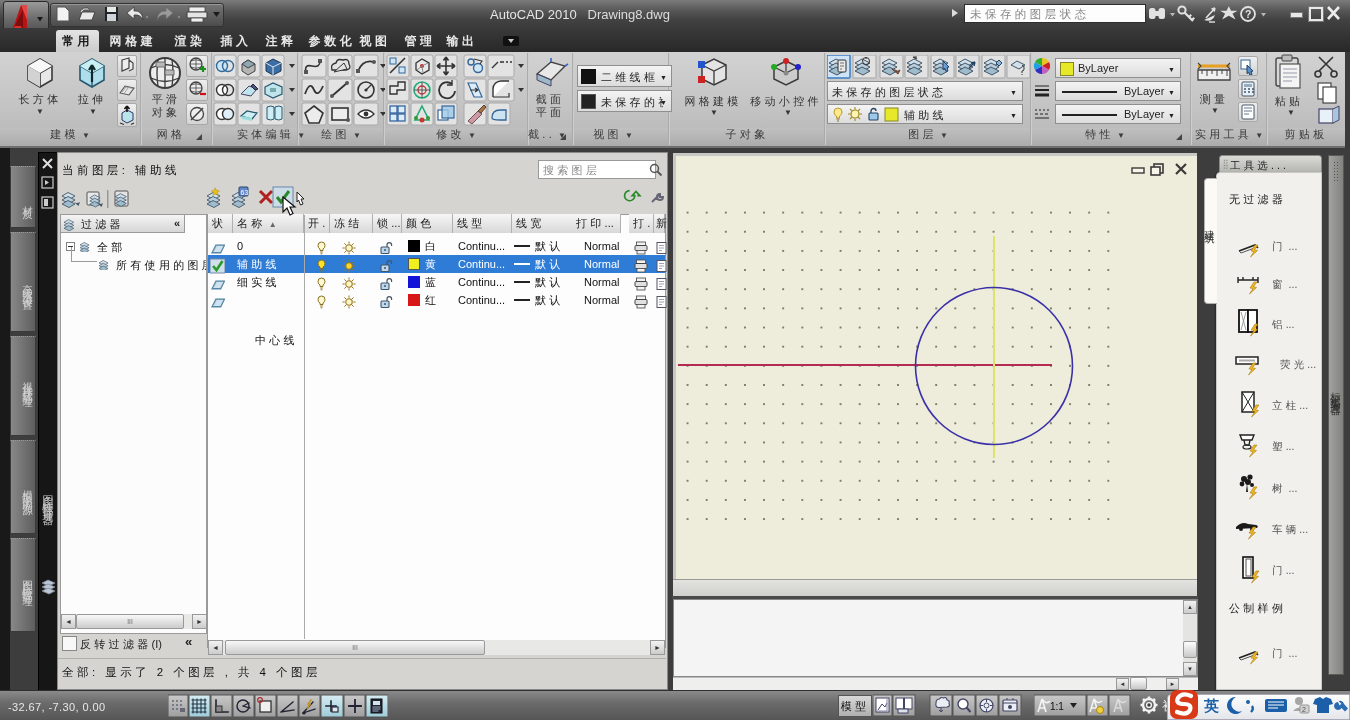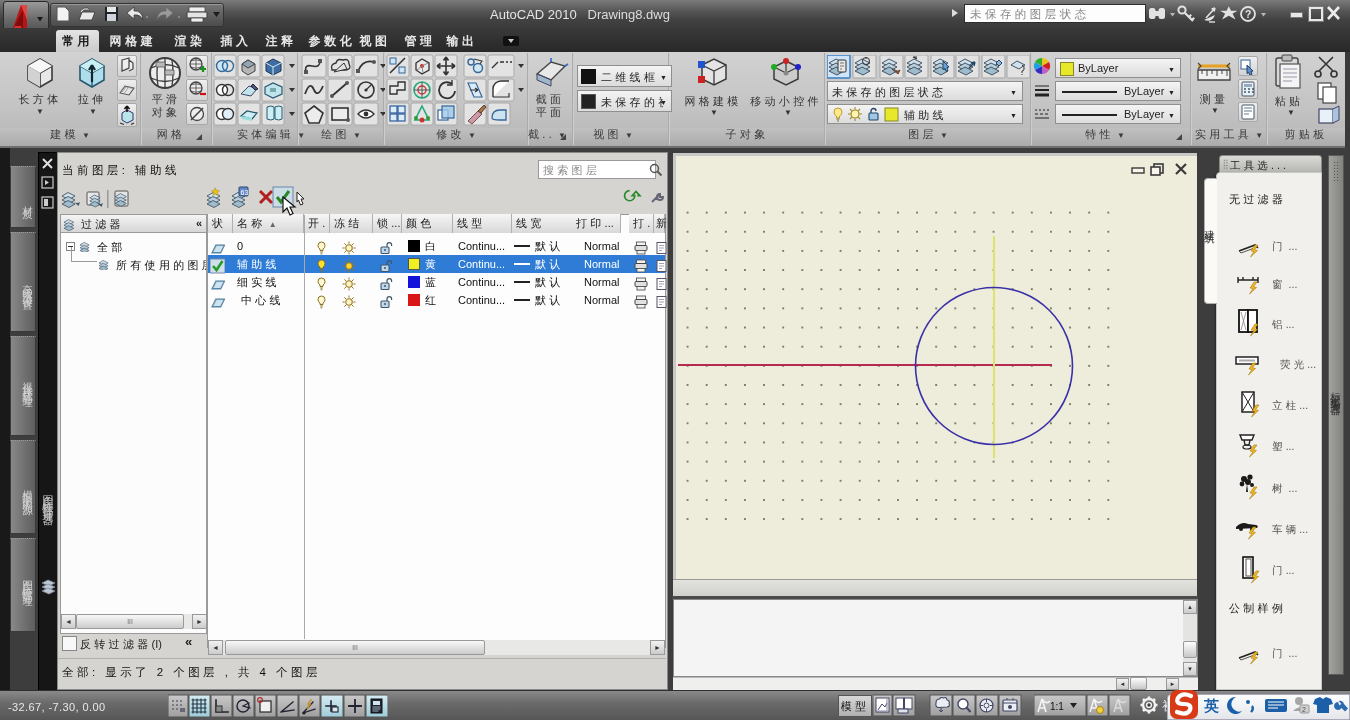--- a/index.html
+++ b/index.html
@@ -571,21 +571,21 @@
       <path d="M4 10 l4 5 l8 -11" fill="none" stroke="#2a8a2a" stroke-width="3"></path>
     </g>
 <path d="M90 16 l0 -10 l7 7 l-3 0 l2 5 l-2.5 1 l-2 -5 z" fill="#fff" stroke="#222" stroke-width="1"></path>
 </svg>
 <svg class="a" style="left:622px;top:188px" width="44" height="20" viewBox="0 0 44 20">
 <path d="M9 3 a6 6 0 1 0 6 6 l-3 0 l4.5 -5 l4.5 5 l-3 0" fill="none" stroke="#2a8a2a" stroke-width="2" transform="scale(.85)"></path>
 <path d="M30 14 l8 -8 m0 0 a3 3 0 1 0 3 3 l-3 0 z" stroke="#667" stroke-width="2" fill="none"></path>
 </svg>
 
 <div class="a" style="left:60px;top:214px;width:147px;height:420px;background:#fcfcfc;border:1px solid #9a9a9a;box-sizing:border-box;"></div>
-<div class="a" style="left:60px;top:214px;width:147px;height:19px;background:linear-gradient(180deg,#f4f4f4,#d6d6d6);border:1px solid #9a9a9a;box-sizing:border-box;font-size:11px;color:#222;">
+<div class="a" style="left:60px;top:214px;width:125px;height:19px;background:linear-gradient(180deg,#f4f4f4,#d6d6d6);border:1px solid #9a9a9a;box-sizing:border-box;font-size:11px;color:#222;">
 <svg width="14" height="14" viewBox="0 0 14 14" style="position:absolute;left:3px;top:2px">
       <use href="#lstack" transform="scale(.75)"></use>
     </svg>
 <span class="z" style="position:absolute;left:20px;top:2px;">过滤器</span>
 <span style="position:absolute;right:4px;top:2px;font-weight:bold;">«</span>
   </div>
 <div class="a" style="left:66px;top:242px;width:9px;height:9px;border:1px solid #848484;background:#fff;box-sizing:border-box;">
     <div style="margin:3px 1px;width:5px;height:1px;background:#333;"></div>
   </div>
 <svg class="a" style="left:80px;top:240px" width="15" height="12" viewBox="0 0 15 12">
@@ -749,21 +749,21 @@
       <use href="#iprint"></use>
     </svg>
 <svg class="lcell" style="left:448px;top:2px" width="11" height="13" viewBox="0 0 11 13">
       <use href="#ipage"></use>
     </svg>
 </div>
 <div class="lrow" style="left:208px;top:291px;">
 <svg class="lcell" style="left:3px;top:3px" width="14" height="13" viewBox="0 0 13 13">
       <use href="#ipara"></use>
     </svg>
-<div class="lcell" style="left:33px;"><span class="z">中心线</span></div>
+<div class="lcell" style="left:47px;margin-top:40px;"><span class="z">中心线</span></div>
 <svg class="lcell" style="left:107px;top:2px" width="14" height="14" viewBox="0 0 14 14">
       <use href="#ibulb"></use>
     </svg>
 <svg class="lcell" style="left:134px;top:2px" width="14" height="14" viewBox="0 0 14 14">
       <use href="#isun"></use>
     </svg>
 <svg class="lcell" style="left:171px;top:2px" width="14" height="14" viewBox="0 0 14 14">
       <use href="#ilock"></use>
     </svg>
 <div class="lcell" style="left:200px;top:3px;width:12px;height:12px;background:#d81818;"></div>

